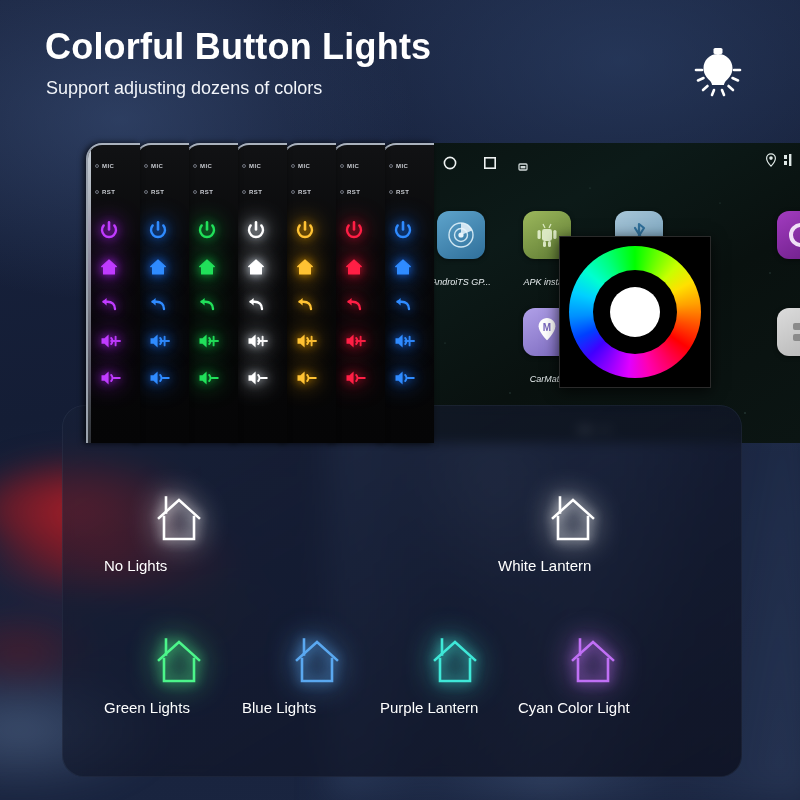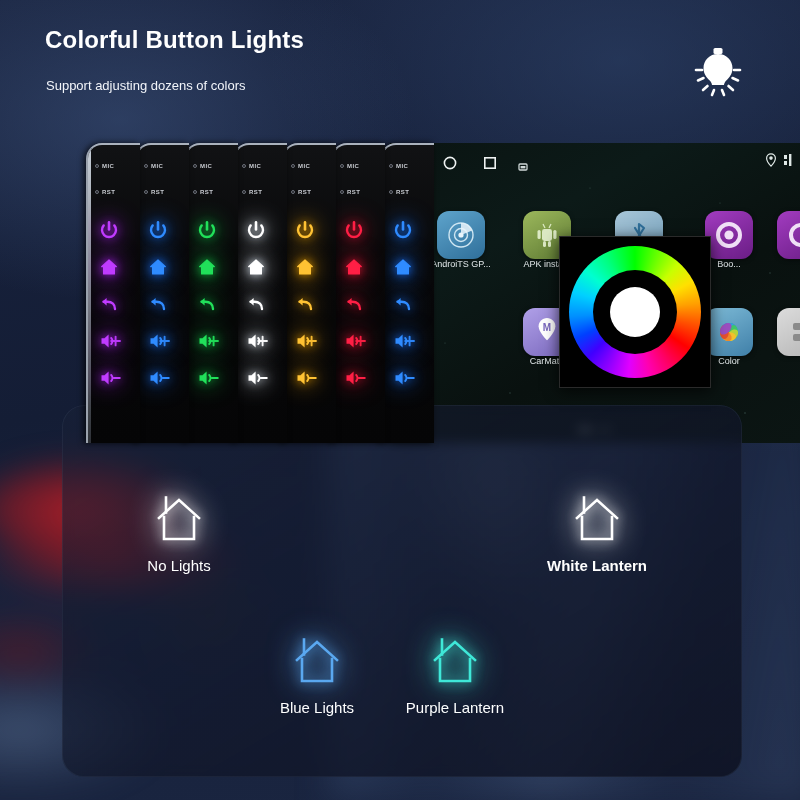--- a/index.html
+++ b/index.html
@@ -35,25 +35,25 @@
     background:
       linear-gradient(100deg, rgba(78,104,146,.4) 0%, rgba(44,62,96,.25) 30%, rgba(90,116,158,.32) 52%, rgba(40,56,88,.2) 75%, rgba(70,92,132,.3) 100%),
       radial-gradient(ellipse 120px 200px at 160px 80px, rgba(150,178,210,.3), transparent 70%);
     filter:blur(16px);
   }
 
   
   #header { position:absolute; left:0; top:0; width:800px; height:130px; }
   #title {
     position:absolute; left:45px; top:26px;
-    font-size:24px; font-weight:bold; color:#ffffff; letter-spacing:.2px;
+    font-size:36px; font-weight:bold; color:#ffffff; letter-spacing:.2px;
   }
   #subtitle {
     position:absolute; left:46px; top:78px;
-    font-size:13px; color:#f2f5fa; font-weight:400;
+    font-size:18px; color:#f2f5fa; font-weight:400;
   }
   #bulb { position:absolute; left:688px; top:42px; width:60px; height:60px; }
 
   
   #stack { position:absolute; left:86px; top:143px; width:714px; height:300px; }
   .unit {
     position:absolute; top:0; height:300px;
     background:linear-gradient(180deg,#111214 0%, #080809 40%, #050506 100%);
     border-left:2px solid #9aa2ad;
     border-top:2px solid #aab2bd;
@@ -86,22 +86,22 @@
   #navbar { position:absolute; left:0; top:8px; width:100%; height:26px; }
   #navbar .nav-btn { position:absolute; top:4px; }
   #statusicons { position:absolute; right:6px; top:10px; display:flex; gap:7px; align-items:center; }
   .app { position:absolute; width:78px; text-align:center; }
   .app-ico {
     width:48px; height:48px; margin:0 auto; border-radius:12px;
     display:flex; align-items:center; justify-content:center; position:relative;
     box-shadow:0 1px 4px rgba(0,0,0,.5);
   }
   .app-lbl {
-    margin-top:0; font-size:9px; color:#e6ecee; white-space:nowrap;
-    overflow:hidden; text-overflow:clip;
+    margin-top:18px; font-size:9px; color:#e6ecee; white-space:nowrap;
+    overflow:hidden; text-overflow:clip;font-style:italic;
   }
   #pagedots { position:absolute; left:0; bottom:12px; width:100%; display:flex; justify-content:center; gap:6px; }
   #pagedots i { display:block; width:14px; height:3px; background:#5a6364; border-radius:1px; }
   #pagedots i.on { background:#c6cdce; }
 
   
   #wheel {
     position:absolute; left:559px; top:236px; width:152px; height:152px;
     background:#000; border:1px solid #2a2a2a; z-index:40;
     display:flex; align-items:center; justify-content:center;
@@ -125,21 +125,21 @@
 
   
   #panel {
     position:absolute; left:62px; top:405px; width:680px; height:372px;
     border-radius:22px; z-index:30;
     background:linear-gradient(150deg, rgba(26,34,56,.55) 0%, rgba(18,24,44,.68) 45%, rgba(14,18,34,.86) 100%);
     backdrop-filter:blur(6px);
     box-shadow:inset 0 0 0 1px rgba(160,180,215,.07);
     overflow:hidden;
   }
-  .lantern { position:absolute; width:150px; text-align:center; }
+  .lantern { position:absolute; width:150px; }
   .lantern .ico { width:56px; height:52px; margin:0 auto; }
   .lantern .lbl { margin-top:12px; font-size:15px; color:#ffffff; white-space:nowrap; }
 </style>
 </head>
 <body>
 
 <div id="bg">
   <div id="bg-car"></div>
   <div id="bg-hall"></div>
 </div>
@@ -252,64 +252,38 @@
     <div class="app-lbl">APK insta...</div>
   </div>
   <div class="app" style="left:210px; top:68px">
     <div class="app-ico" style="background:linear-gradient(150deg,#a8c6d8,#6f9cb8)">
       <svg width="30" height="30" viewBox="0 0 30 30">
           <path d="M11 8 L20 22 L15 26 V4 L20 8 L11 22" fill="none" stroke="#2f6f9a" stroke-width="2.2" stroke-linejoin="round" stroke-linecap="round"></path>
         </svg>
     </div>
     <div class="app-lbl">Bluetooth</div>
   </div>
-  <div class="app" style="left:300px; top:68px">
-    <div class="app-ico" style="background:linear-gradient(150deg,#a23cc0,#6a1d85)">
-      <svg width="32" height="32" viewBox="0 0 32 32">
-          <circle cx="16" cy="16" r="11" fill="none" stroke="#f0dff6" stroke-width="4"></circle>
-          <circle cx="16" cy="16" r="4.6" fill="#f0dff6"></circle>
-        </svg>
-    </div>
-    <div class="app-lbl">Boo...</div>
-  </div>
 
   <div class="app" style="left:118px; top:165px">
     <div class="app-ico" style="background:linear-gradient(150deg,#b0a0e8,#7a68bd)">
       <svg width="30" height="32" viewBox="0 0 30 32">
           <path d="M15 2C10.3 2 6.6 5.7 6.6 10.3c0 6 8.4 14 8.4 14s8.4-8 8.4-14C23.4 5.7 19.7 2 15 2z" fill="#ffffff"></path>
           <text x="15" y="14.5" font-family="Liberation Sans, sans-serif" font-size="10" font-weight="bold" fill="#7a68bd" text-anchor="middle">M</text>
         </svg>
     </div>
     <div class="app-lbl">CarMate</div>
   </div>
   <div class="app" style="left:210px; top:165px">
     <div class="app-ico" style="background:linear-gradient(150deg,#6fb2d0,#3a7ea3)">
       <svg width="30" height="30" viewBox="0 0 30 30">
           <circle cx="15" cy="15" r="12" fill="#e8f3f8"></circle>
           <circle cx="15" cy="15" r="5" fill="#3a7ea3"></circle>
         </svg>
     </div>
     <div class="app-lbl">Chrome</div>
-  </div>
-  <div class="app" style="left:300px; top:165px">
-    <div class="app-ico" style="background:linear-gradient(150deg,#7fbcd8,#3f7fa8)">
-      <svg width="32" height="32" viewBox="0 0 32 32">
-        <g transform="translate(16,16)">
-          <ellipse rx="7" ry="4.4" cx="0" cy="-4.6" fill="#3a74c8" transform="rotate(0)"></ellipse>
-          <ellipse rx="7" ry="4.4" cx="0" cy="-4.6" fill="#2fa8d8" transform="rotate(45)"></ellipse>
-          <ellipse rx="7" ry="4.4" cx="0" cy="-4.6" fill="#3fc46a" transform="rotate(90)"></ellipse>
-          <ellipse rx="7" ry="4.4" cx="0" cy="-4.6" fill="#b5d23a" transform="rotate(135)"></ellipse>
-          <ellipse rx="7" ry="4.4" cx="0" cy="-4.6" fill="#f3c02c" transform="rotate(180)"></ellipse>
-          <ellipse rx="7" ry="4.4" cx="0" cy="-4.6" fill="#f08a2a" transform="rotate(225)"></ellipse>
-          <ellipse rx="7" ry="4.4" cx="0" cy="-4.6" fill="#e4502f" transform="rotate(270)"></ellipse>
-          <ellipse rx="7" ry="4.4" cx="0" cy="-4.6" fill="#9b4fc0" transform="rotate(315)"></ellipse>
-        </g>
-      </svg>
-    </div>
-    <div class="app-lbl">Color</div>
   </div>
 
   <div class="app" style="left:372px; top:68px">
     <div class="app-ico" style="background:linear-gradient(150deg,#a23cc0,#6a1d85)">
       <svg width="30" height="30" viewBox="0 0 30 30">
           <circle cx="15" cy="15" r="10" fill="none" stroke="#f0dff6" stroke-width="4"></circle>
         </svg>
     </div>
   </div>
   <div class="app" style="left:372px; top:165px">
@@ -573,29 +547,39 @@
     <div class="lantern" style="left: 42px; top: 88px;">
       <div class="ico"><svg viewBox="0 0 56 52" width="56" height="52" style="filter: drop-shadow(0 0 6px #ffffff) drop-shadow(0 0 14px #ffffff);">
       <g fill="none" stroke="#ffffff" stroke-width="2.6" stroke-linecap="square" stroke-linejoin="miter">
         <path d="M8 25 L28 7 L48 25"></path>
         <path d="M15 19.5 V4.5"></path>
         <path d="M13 24 V46 H43 V24"></path>
       </g>
         </svg></div>
          <div class="lbl">No Lights</div>
     </div>
-    <div class="lantern" style="left: 460px; top: 88px; font-weight: bold;">
+    <div class="lantern" style="left: 436px; top: 88px;">
       <div class="ico"><svg viewBox="0 0 56 52" width="56" height="52" style="filter: drop-shadow(0 0 6px #ffffff) drop-shadow(0 0 14px #ffffff);">
       <g fill="none" stroke="#ffffff" stroke-width="2.6" stroke-linecap="square" stroke-linejoin="miter">
         <path d="M8 25 L28 7 L48 25"></path>
         <path d="M15 19.5 V4.5"></path>
         <path d="M13 24 V46 H43 V24"></path>
       </g>
         </svg></div>
          <div class="lbl">White Lantern</div>
+    </div>
+    <div class="lantern" style="left: 42px; top: 230px;">
+      <div class="ico"><svg viewBox="0 0 56 52" width="56" height="52" style="filter: drop-shadow(0 0 6px #4cf58a) drop-shadow(0 0 14px #4cf58a);">
+      <g fill="none" stroke="#4cf58a" stroke-width="2.6" stroke-linecap="square" stroke-linejoin="miter">
+        <path d="M8 25 L28 7 L48 25"></path>
+        <path d="M15 19.5 V4.5"></path>
+        <path d="M13 24 V46 H43 V24"></path>
+      </g>
+        </svg></div>
+         <div class="lbl">Green Lights</div>
     </div>
     <div class="lantern" style="left: 318px; top: 230px;">
       <div class="ico"><svg viewBox="0 0 56 52" width="56" height="52" style="filter: drop-shadow(0 0 6px #3fe8d8) drop-shadow(0 0 14px #3fe8d8);">
       <g fill="none" stroke="#3fe8d8" stroke-width="2.6" stroke-linecap="square" stroke-linejoin="miter">
         <path d="M8 25 L28 7 L48 25"></path>
         <path d="M15 19.5 V4.5"></path>
         <path d="M13 24 V46 H43 V24"></path>
       </g>
         </svg></div>
          <div class="lbl">Purple Lantern</div>
@@ -603,13 +587,23 @@
     <div class="lantern" style="left: 180px; top: 230px;">
       <div class="ico"><svg viewBox="0 0 56 52" width="56" height="52" style="filter: drop-shadow(0 0 6px #5aa8f0) drop-shadow(0 0 14px #5aa8f0);">
       <g fill="none" stroke="#5aa8f0" stroke-width="2.6" stroke-linecap="square" stroke-linejoin="miter">
         <path d="M8 25 L28 7 L48 25"></path>
         <path d="M15 19.5 V4.5"></path>
         <path d="M13 24 V46 H43 V24"></path>
       </g>
         </svg></div>
          <div class="lbl">Blue Lights</div>
     </div>
+    <div class="lantern" style="left: 456px; top: 230px;">
+      <div class="ico"><svg viewBox="0 0 56 52" width="56" height="52" style="filter: drop-shadow(0 0 6px #c070f5) drop-shadow(0 0 14px #c070f5);">
+      <g fill="none" stroke="#c070f5" stroke-width="2.6" stroke-linecap="square" stroke-linejoin="miter">
+        <path d="M8 25 L28 7 L48 25"></path>
+        <path d="M15 19.5 V4.5"></path>
+        <path d="M13 24 V46 H43 V24"></path>
+      </g>
+        </svg></div>
+         <div class="lbl">Cyan Color Light</div>
+    </div>
   </div>
 
 </body></html>

